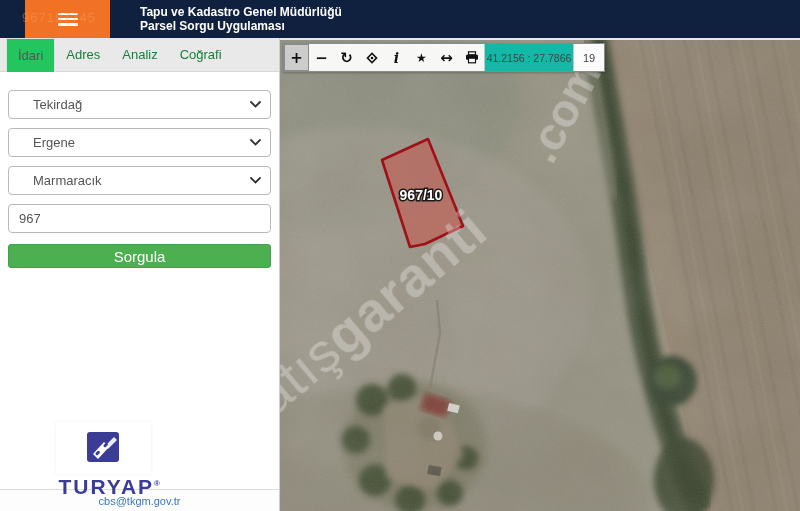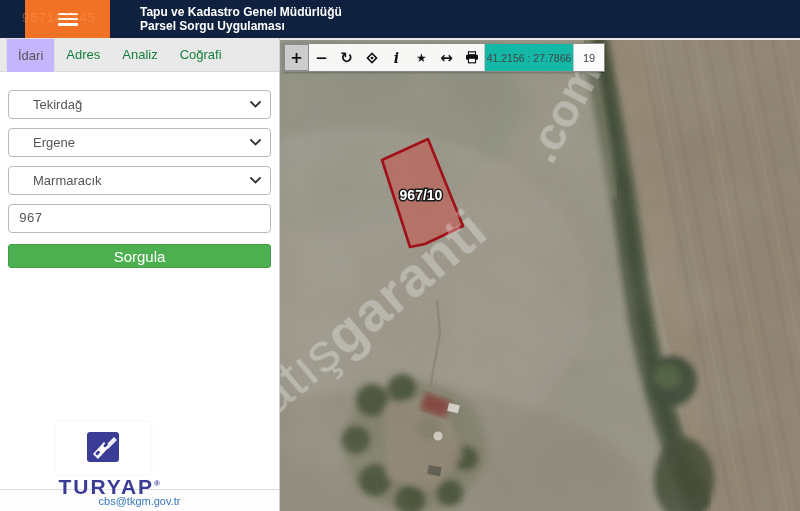--- a/index.html
+++ b/index.html
@@ -35,36 +35,36 @@
   }
   .tab-bar{
     height:33px;background:#e9e9e9;border-bottom:1px solid #d9d9d9;
     display:flex;align-items:stretch;font-size:13px;
   }
   .tab{
     display:flex;align-items:center;padding:0 11px;color:#15803d;
     text-decoration:none;cursor:pointer;
   }
   .tab.active{
-    background:#c4b5fd;color:#555;margin-left:6px;margin-bottom:-1px;
+    background:#22c55e;color:#555;margin-left:6px;margin-bottom:-1px;
     border:1px solid #e0e0e0;border-bottom:none;
   }
   .form-area{padding:18px 8px 0 8px;}
   .select-box{
     position:relative;height:29px;border:1px solid #b9b9b9;border-radius:4px;
     background:#fff;margin-bottom:9px;cursor:pointer;box-sizing:border-box;
   }
   .select-box .sel-text{
     position:absolute;left:24px;top:0;line-height:27px;font-size:13px;color:#555;
   }
   .chevron{position:absolute;right:9px;top:10px;}
   .text-input{
     width:100%;height:29px;border:1px solid #b9b9b9;border-radius:4px;
     box-sizing:border-box;margin-bottom:9px;padding:0 10px;font-size:13px;color:#555;
-    font-family:Liberation Mono, monospace;display:block;background:#fff;
+    font-family:Liberation Sans, sans-serif;display:block;background:#fff;
   }
   .query-btn{
     width:100%;height:24px;margin-top:2px;background:#4caf50;border:1px solid #43a047;
     border-radius:3px;color:#fff;font-size:15px;cursor:pointer;
     font-family:"Liberation Sans","DejaVu Sans",sans-serif;
   }
   .sidebar-footer{
     position:absolute;left:0;bottom:0;width:100%;height:21px;
     border-top:1px solid #ddd;background:#fdfdfd;
     display:flex;align-items:center;justify-content:center;

